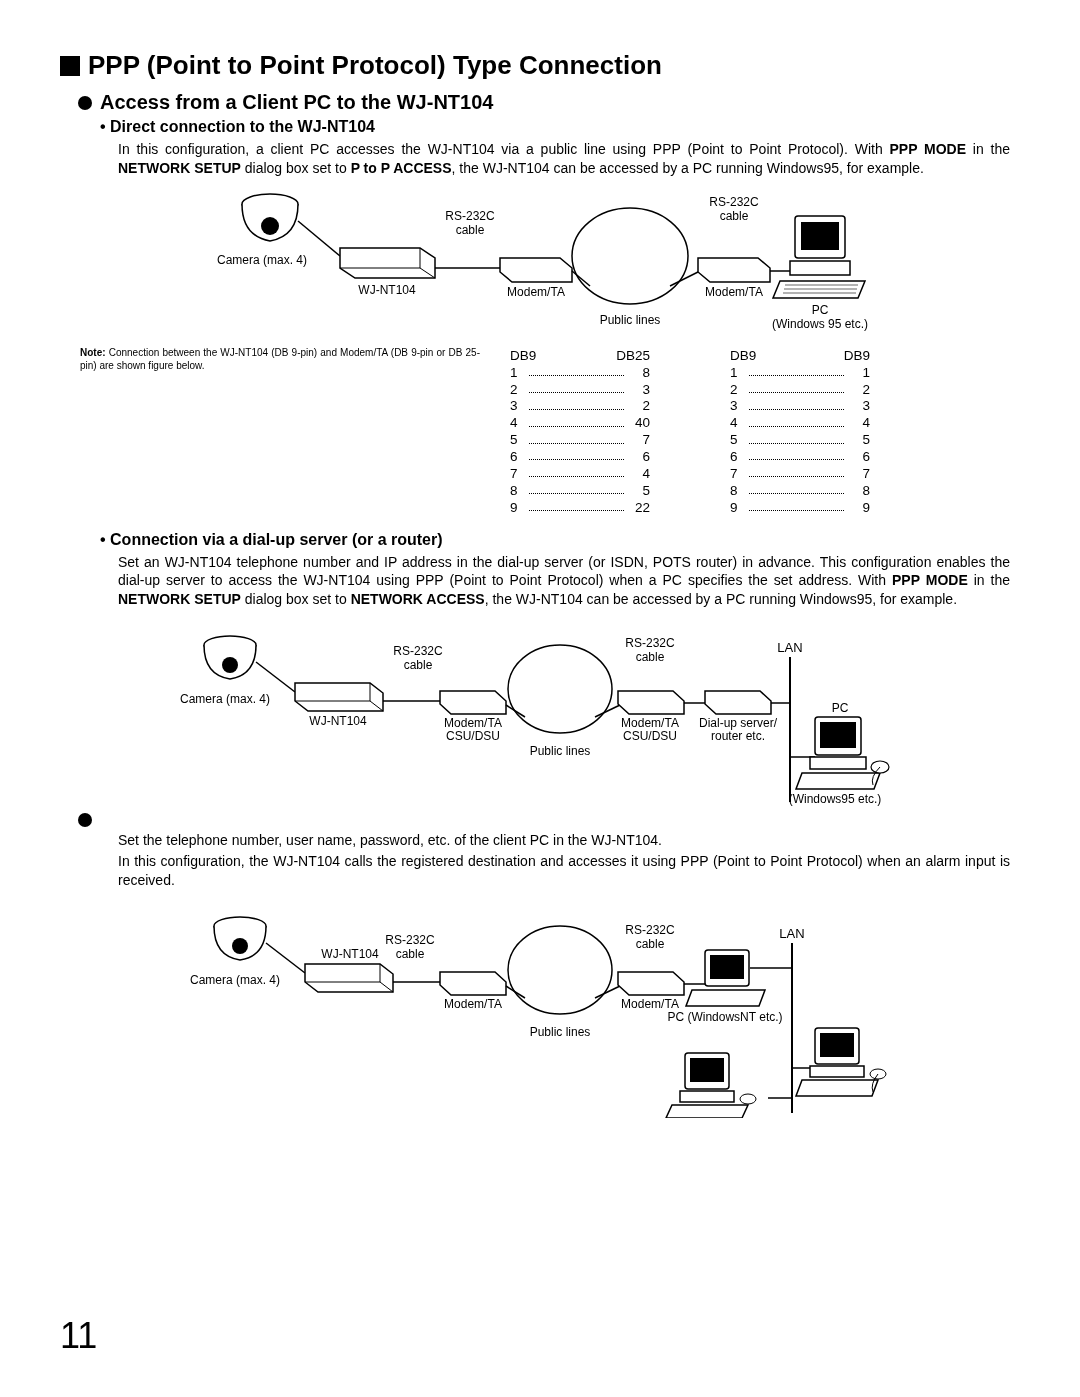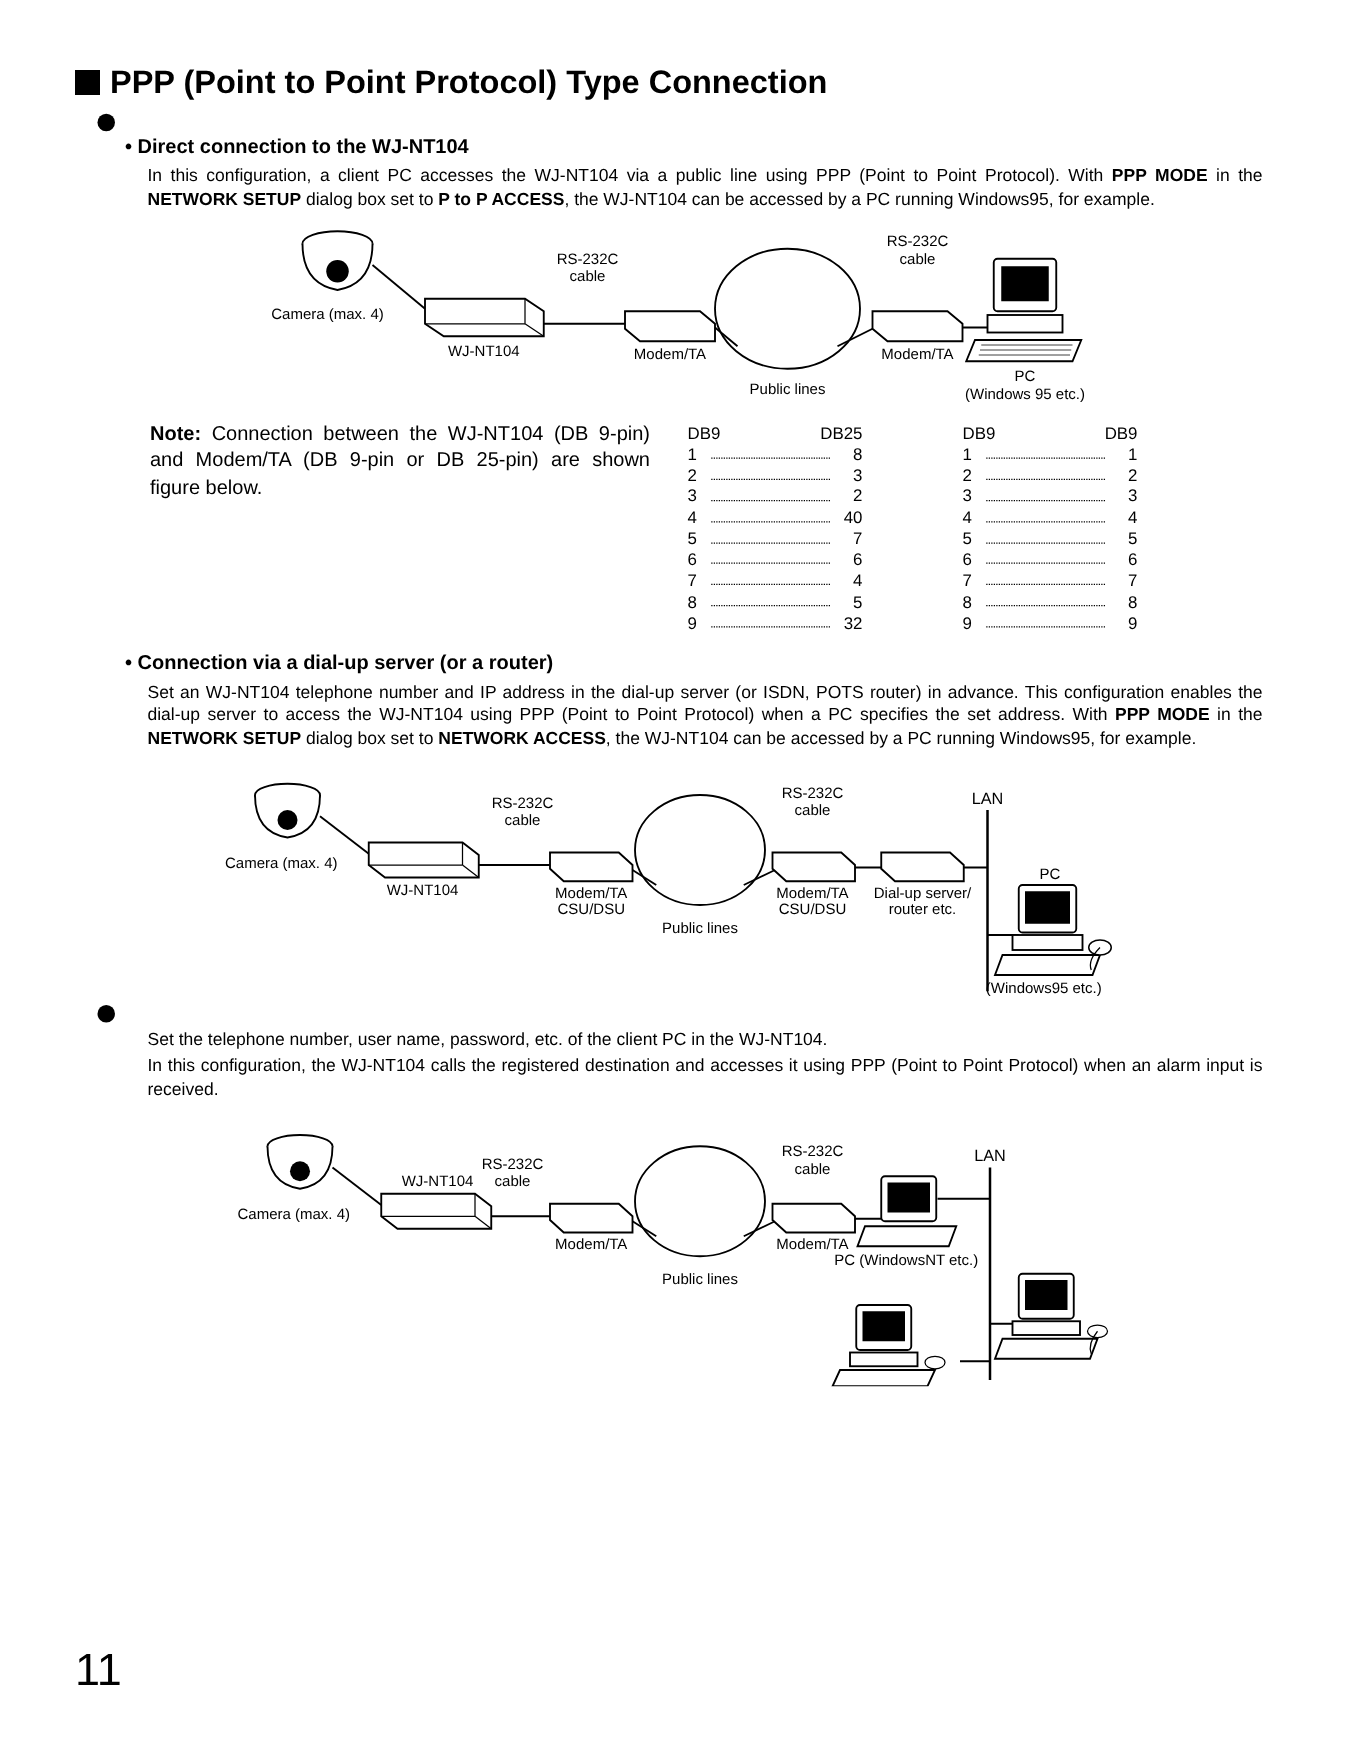--- a/index.html
+++ b/index.html
@@ -53,25 +53,24 @@
   }
   .bold { font-weight: bold; }
   .note-row {
     display: flex;
     margin-left: 20px;
     margin-top: 10px;
     margin-bottom: 14px;
     gap: 30px;
   }
   .note-col {
-    font-size: 16px;
+    font-size: 10px;
     width: 400px;
     text-align: justify;
     line-height: 1.35;
-    margin-left: 40px;
   }
   .pin-tables {
     display: flex;
     gap: 80px;
     font-size: 13.5px;
     font-family: Arial, sans-serif;
     padding-top: 2px;
   }
   .pin-tbl {
     line-height: 1.25;
@@ -100,20 +99,21 @@
 </head>
 <body>
 
 <div class="h1">
   <span class="h1-square"></span>
   <span>PPP (Point to Point Protocol) Type Connection</span>
 </div>
 
 <div class="h2">
   <span class="h2-circle"></span>
+  <span>Access from a Client PC to the WJ-NT104</span>
 </div>
 
 <div class="h3">• Direct connection to the WJ-NT104</div>
 <p class="para">
   <span>In this configuration, a client PC accesses the WJ-NT104 via a public line using PPP (Point to Point Protocol). With </span><span class="bold">PPP MODE</span><span> in the </span><span class="bold">NETWORK SETUP</span><span> dialog box set to </span><span class="bold">P to P ACCESS</span><span>, the WJ-NT104 can be accessed by a PC running Windows95, for example.</span>
 </p>
 
 <svg class="diagram-svg" width="660" height="150" viewBox="0 0 660 150">
 
   <g>
@@ -216,21 +216,21 @@
           <span class="pin-r">4</span>
         </div>
         <div class="pin-row">
           <span class="pin-l">8</span>
           <span class="pin-dots"></span>
           <span class="pin-r">5</span>
         </div>
         <div class="pin-row">
           <span class="pin-l">9</span>
           <span class="pin-dots"></span>
-          <span class="pin-r">32</span>
+          <span class="pin-r">22</span>
         </div>
       </div>
     <div class="pin-tbl" id="pt2">
       <div class="pin-hdr">
         <span>DB9</span>
         <span>DB9</span>
       </div>
     <div class="pin-row">
           <span class="pin-l">1</span>
           <span class="pin-dots"></span>

